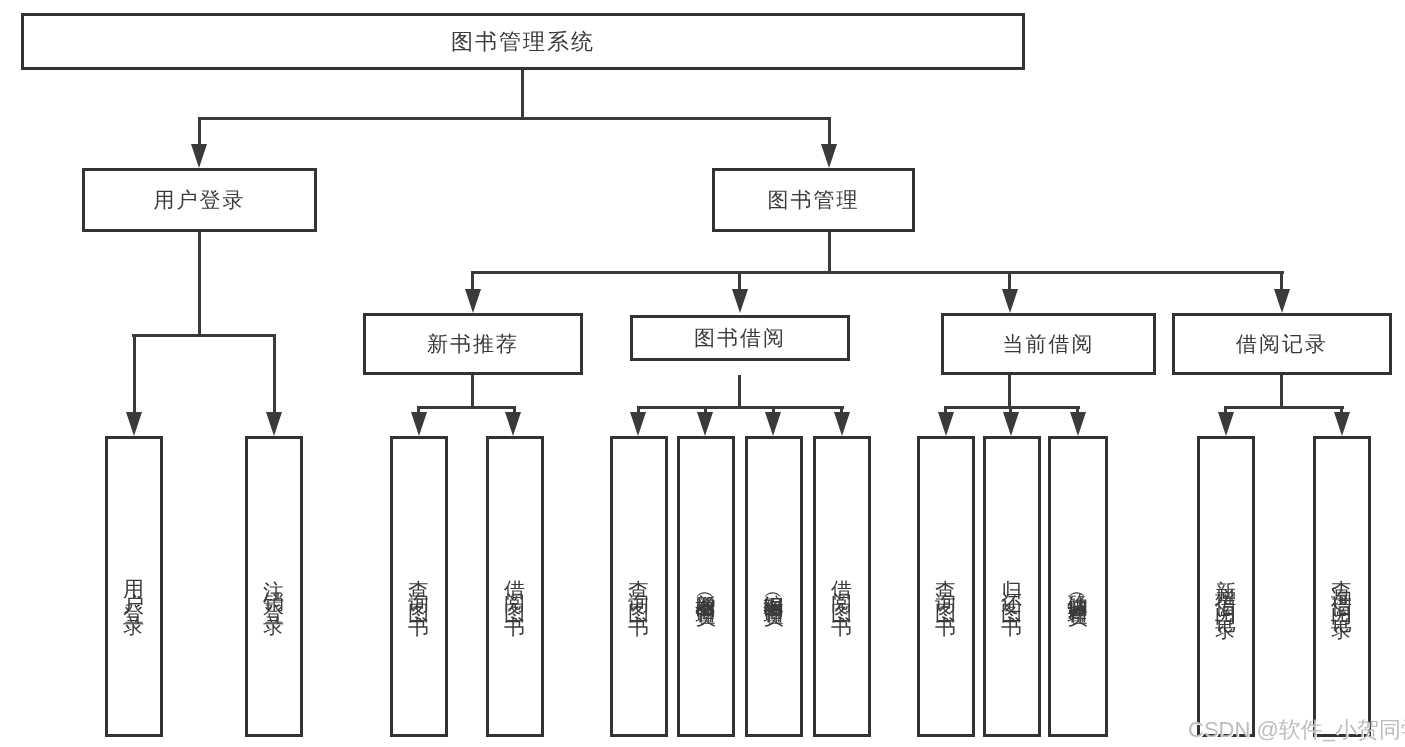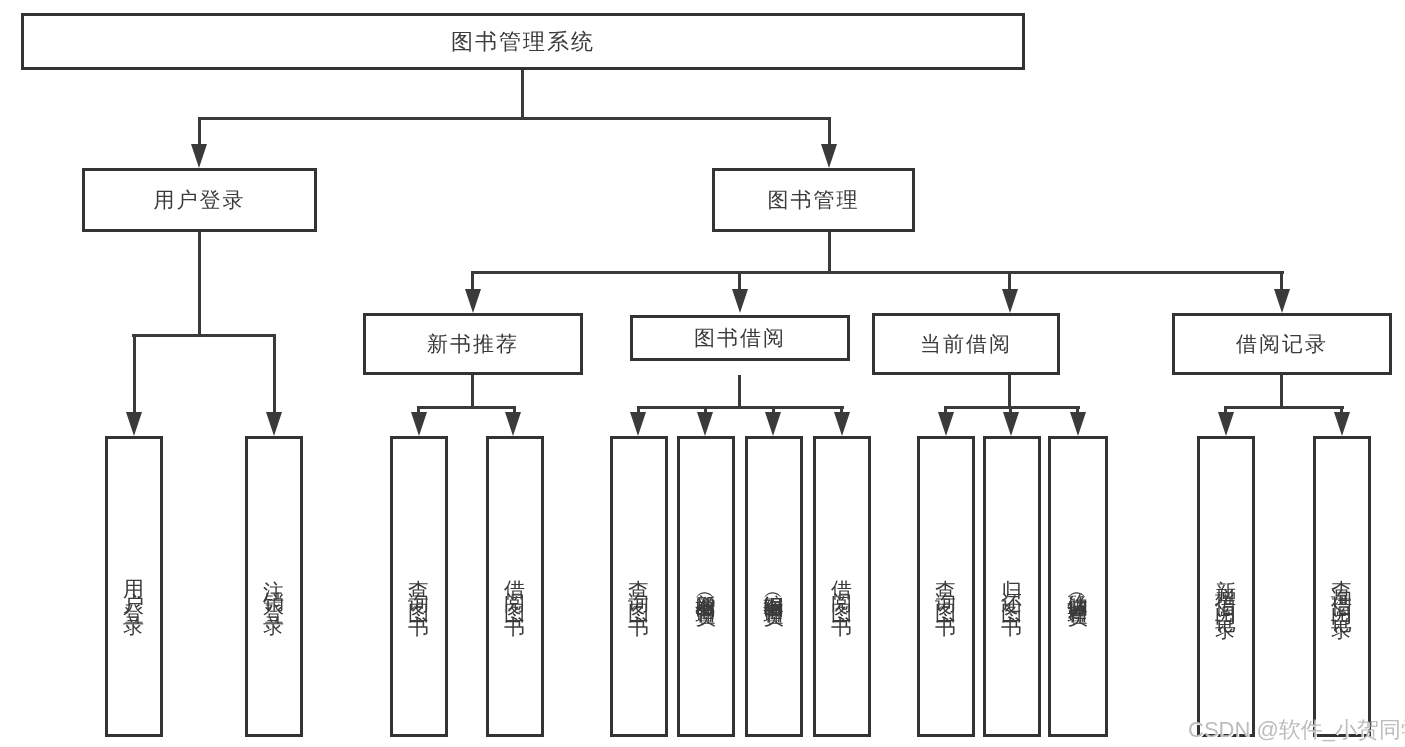--- a/index.html
+++ b/index.html
@@ -98,21 +98,21 @@
   <div class="arrow" style="left:732px;  top:289px;"></div>
   <div class="arrow" style="left:1002px; top:289px;"></div>
   <div class="arrow" style="left:1274px; top:289px;"></div>
 
   <div class="node" style="left:363px; top:313px; width:220px; height:62px;">
     <span>新书推荐</span>
   </div>
   <div class="node" style="left:630px; top:315px; width:220px; height:46px;text-align:center;">
     <span>图书借阅</span>
   </div>
-  <div class="node" style="left:872px; top:313px; width:188px; height:62px;">
+  <div class="node" style="left:941px; top:313px; width:215px; height:62px;">
     <span>当前借阅</span>
   </div>
   <div class="node" style="left:1172px; top:313px; width:220px; height:62px;">
     <span>借阅记录</span>
   </div>
 
   <div class="line" style="left:471px; top:375px; width:3px;  height:33px;"></div>
   <div class="line" style="left:417px; top:406px; width:99px; height:3px;"></div>
   <div class="line" style="left:417px; top:406px; width:3px;  height:8px;"></div>
   <div class="line" style="left:513px; top:406px; width:3px;  height:8px;"></div>

